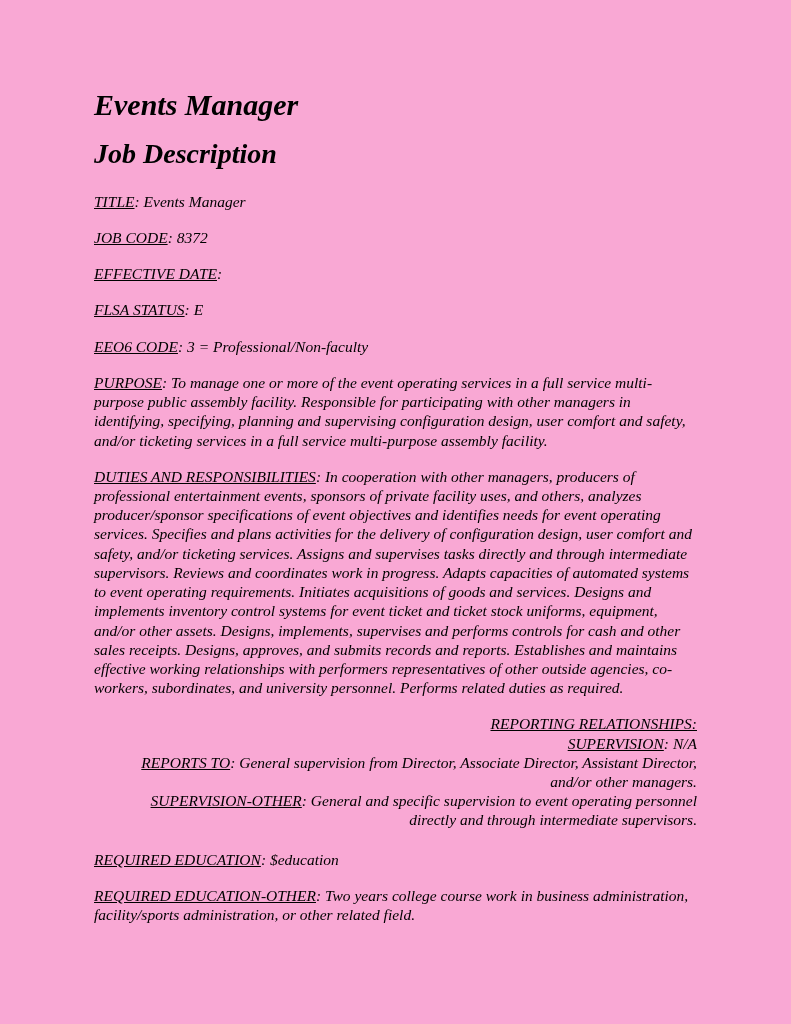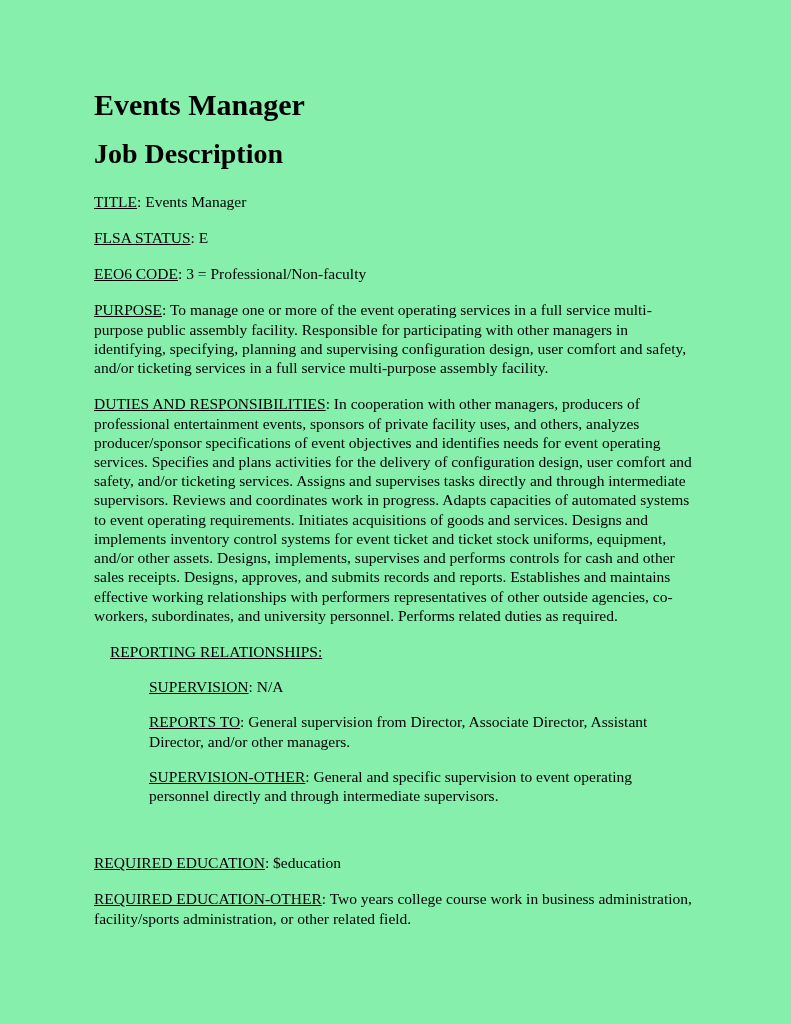--- a/index.html
+++ b/index.html
@@ -5,27 +5,28 @@
   html, body {
     margin: 0;
     padding: 0;
     background: #ffffff;
   }
   .page {
     position: relative;
     width: 791px;
     height: 1024px;
     margin: 0 auto;
-    background: #86efac;
+    background: #f9a8d4;
     box-sizing: border-box;
     padding: 88px 94px 40px 94px;
     font-family: "Liberation Serif", "DejaVu Serif", serif;
     color: #000000;
     font-size: 15.5px;
     line-height: 1.24;
+    font-style: italic;
   }
   h1.doc-title {
     font-size: 30px;
     font-weight: bold;
     margin: 0 0 18px 0;
     line-height: 1.1;
   }
   h2.doc-subtitle {
     font-size: 28px;
     font-weight: bold;
@@ -35,40 +36,43 @@
   p.field, p.para {
     margin: 0 0 17px 0;
   }
   .u {
     text-decoration: underline;
   }
   .reporting-block {
     margin: 0 0 17px 0;
   }
   .reporting-block p {
-    margin: 16px;
+    margin: 0;
+    text-align: right;
   }
   .indent {
     margin-left: 39px;
   }
   p.spaced-top {
-    margin-top: 48px;
+    margin-top: 20px;
   }
 </style>
 </head>
 <body>
 
 <div class="page">
 
   <h1 class="doc-title">Events Manager</h1>
   <h2 class="doc-subtitle">Job Description</h2>
 
   <p class="field"><span class="u">TITLE</span><span>: </span><span>Events Manager</span></p>
 
+  <p class="field"><span class="u">JOB CODE</span><span>: </span><span>8372</span></p>
 
+  <p class="field"><span class="u">EFFECTIVE DATE</span><span>: </span><span></span></p>
 
   <p class="field"><span class="u">FLSA STATUS</span><span>: </span><span>E</span></p>
 
   <p class="field"><span class="u">EEO6 CODE</span><span>: </span><span>3 = Professional/Non-faculty</span></p>
 
   <p class="para"><span class="u">PURPOSE</span><span>: </span><span>To manage one or more of the event operating services in a full service multi-purpose public assembly facility. Responsible for participating with other managers in identifying, specifying, planning and supervising configuration design, user comfort and safety, and/or ticketing services in a full service multi-purpose assembly facility.</span></p>
 
   <p class="para"><span class="u">DUTIES AND RESPONSIBILITIES</span><span>: </span><span>In cooperation with other managers, producers of professional entertainment events, sponsors of private facility uses, and others, analyzes producer/sponsor specifications of event objectives and identifies needs for event operating services. Specifies and plans activities for the delivery of configuration design, user comfort and safety, and/or ticketing services. Assigns and supervises tasks directly and through intermediate supervisors. Reviews and coordinates work in progress. Adapts capacities of automated systems to event operating requirements. Initiates acquisitions of goods and services. Designs and implements inventory control systems for event ticket and ticket stock uniforms, equipment, and/or other assets. Designs, implements, supervises and performs controls for cash and other sales receipts. Designs, approves, and submits records and reports. Establishes and maintains effective working relationships with performers representatives of other outside agencies, co-workers, subordinates, and university personnel. Performs related duties as required.</span></p>
 
   <div class="reporting-block">

